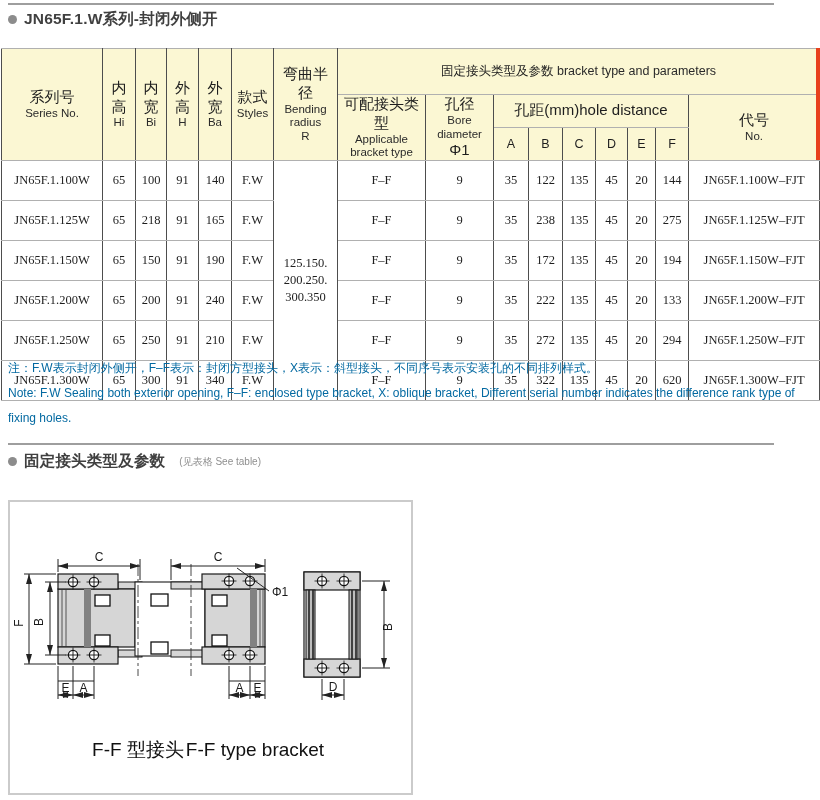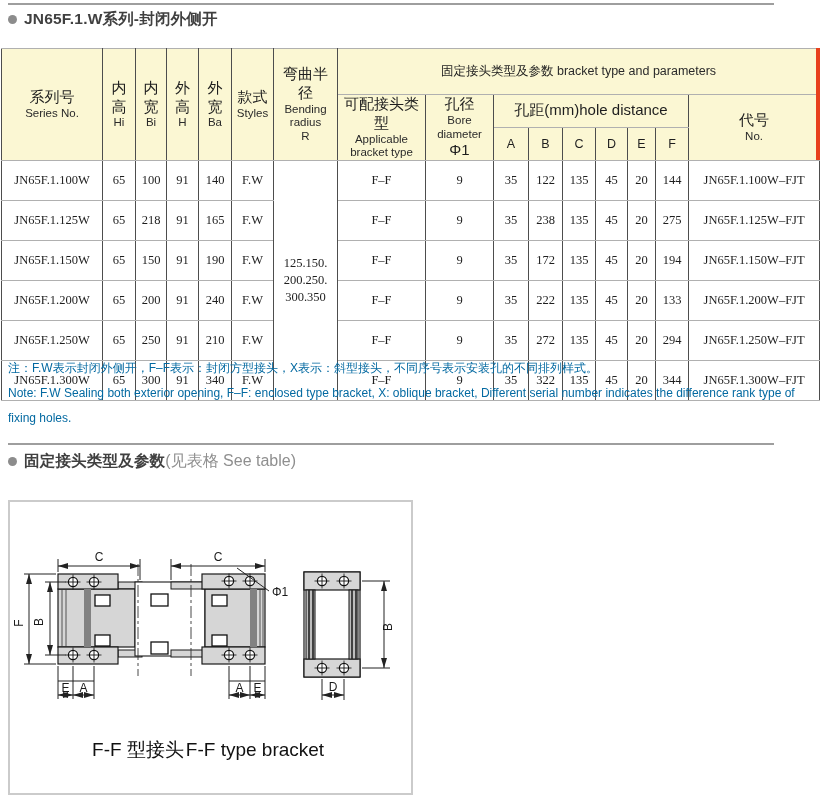--- a/index.html
+++ b/index.html
@@ -11,21 +11,21 @@
   .hr{position:absolute;height:2px;background:#9e9e9e;}
   #topline{left:8px;top:3px;width:766px;}
   #divider2{left:8px;top:443px;width:766px;}
 
   .sec-head{position:absolute;left:8px;display:flex;align-items:center;}
   #sec1{top:9px;}
   #sec2{top:451px;}
   .bullet{width:9px;height:9px;border-radius:50%;background:#8c8c8c;margin-right:7px;flex:0 0 auto;}
   .t-zh{color:#404040;font-weight:bold;font-size:15.5px;letter-spacing:.2px;}
   .t-en{color:#8f8f8f;font-size:15.5px;margin-left:9px;}
-  .t-note{color:#8f8f8f;font-size:16px;margin-left:0;}
+  .t-note{color:#8f8f8f;font-size:10px;margin-left:14px;}
 
   table#spec{
     position:absolute;top:48px;left:1px;border-collapse:collapse;
     table-layout:fixed;width:818px;
   }
   #spec th,#spec td{
     border-left:1px solid #4d4d4d;border-right:1px solid #4d4d4d;
     border-top:1px solid #b0b0b0;border-bottom:1px solid #b0b0b0;
     text-align:center;vertical-align:middle;padding:0 2px;
     font-size:12.5px;color:#1e1e1e;font-weight:normal;overflow:hidden;
@@ -238,21 +238,21 @@
     <td>91</td>
     <td>340</td>
     <td>F.W</td>
     <td>F–F</td>
     <td>9</td>
     <td>35</td>
     <td>322</td>
     <td>135</td>
     <td>45</td>
     <td>20</td>
-    <td>344</td>
+    <td>620</td>
     <td class="code">JN65F.1.300W–FJT</td>
   </tr>
 </tbody>
   </table>
 <div id="redstrip"></div>
 
 <div id="notes">
   <span class="nzh">注：F.W表示封闭外侧开，F–F表示：封闭方型接头，X表示：斜型接头，不同序号表示安装孔的不同排列样式。</span>
   <span class="nen">Note: F.W Sealing both exterior opening, F–F: enclosed type bracket, X: oblique bracket, Different serial number indicates the difference rank type of fixing holes.</span>
 </div>

